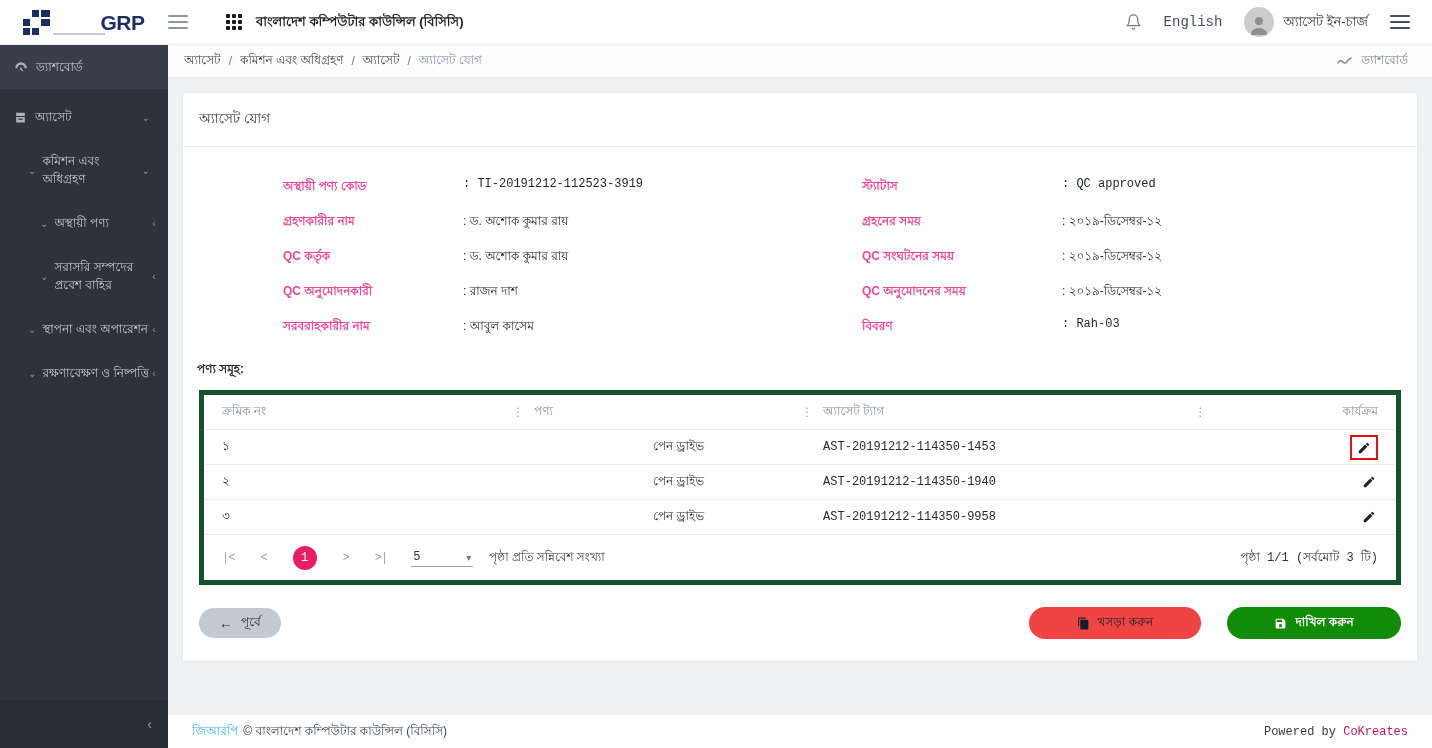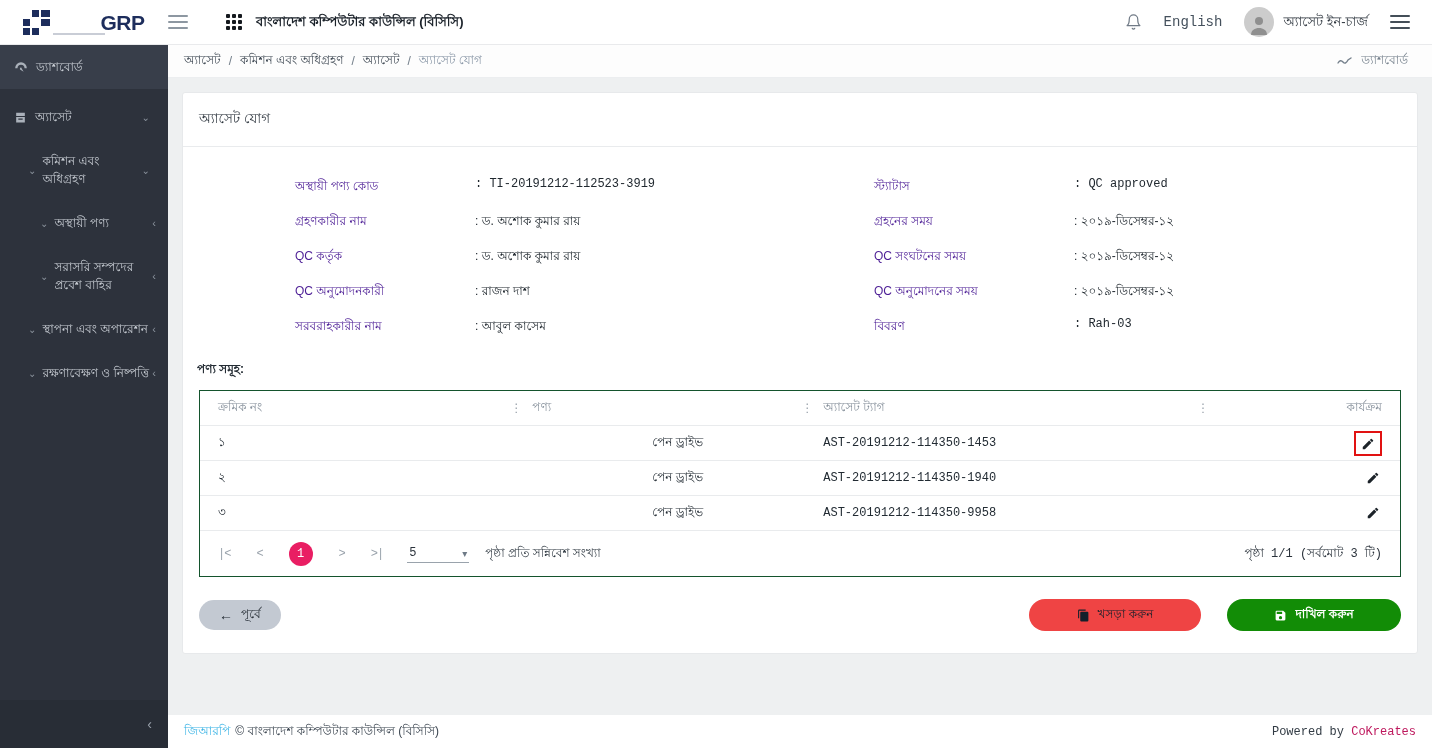--- a/index.html
+++ b/index.html
@@ -51,28 +51,28 @@
   .crumbs .muted { color:#8795a5; }
   .bc-right { margin-left:auto; display:flex; align-items:center; gap:8px; color:#75808c; font-size:12px; cursor:pointer; }
 
   .content { flex:1; background:#eef0f1; padding:14px; overflow:hidden; }
   .card { background:#ffffff; border:1px solid #e7e9eb; border-radius:3px; }
   .card-title { padding:15px 16px; font-size:13.5px; color:#2a323b; border-bottom:1px solid #e9ebed; }
   .card-body { padding:14px 16px 22px 16px; }
 
   .details { display:grid; grid-template-columns:1fr 1fr; column-gap:40px; padding:16px 0 6px 84px; }
   .drow { display:flex; margin-bottom:15px; }
-  .dlabel { width:180px; font-weight:normal; color:#4c1d95; flex-shrink:0;margin-left:12px; }
+  .dlabel { width:180px; font-weight:bold; color:#ec4899; flex-shrink:0; }
   .dvalue { color:#20282f; }
   .col-right .dlabel { width:200px; }
 
   .section-label { font-weight:bold; color:#242c34; margin:2px 0 10px -2px; }
 
   
-  .tbl { border:1px solid #14532d; }
+  .tbl { border:5px solid #14532d; }
   .trow { display:flex; align-items:center; height:35px; border-bottom:1px solid #e9ebed; padding:0 18px; }
   .trow:last-child { border-bottom:none; }
   .thead { color:#858f9a; font-size:12px; }
   .c-serial { width:27%; display:flex; align-items:center; }
   .c-prod   { width:25%; display:flex; align-items:center; }
   .c-tag    { width:34%; display:flex; align-items:center; }
   .c-act    { flex:1; display:flex; justify-content:flex-end; align-items:center; }
   .colmenu { margin-left:auto; color:#9aa3ac; cursor:pointer; padding:0 10px; font-size:12px; }
   .prod-val { width:100%; text-align:center; }
   .pencil-btn { cursor:pointer; display:flex; padding:2px; }
@@ -88,21 +88,21 @@
   .pg-summary { margin-left:auto; color:#2a323b; }
 
   
   .actions { display:flex; align-items:center; margin-top:22px; }
   .btn { border:none; border-radius:16px; font-size:12px; cursor:pointer; display:flex; align-items:center; justify-content:center; gap:8px; font-family:inherit; }
   .btn-prev { background:#c3c9d2; color:#1d252d; height:30px; padding:0 20px; }
   .btn-draft { background:#ef4444; color:#13202b; height:32px; width:172px; margin-left:auto; }
   .btn-submit { background:#128c06; color:#ffffff; height:32px; width:174px; margin-left:26px; font-weight:bold; }
 
   
-  .footer { height:33px; background:#ffffff; display:flex; align-items:center; padding:0 16px; font-size:12px; color:#3c4651; }
+  .footer { height:33px; background:#ffffff; display:flex; align-items:center; padding:0 24px; font-size:12px; color:#3c4651; }
   .footer .brand { color:#3cb4e5; cursor:pointer; margin-right:5px; }
   .footer-right { margin-left:auto; color:#323b44; }
   .footer-right .cok { color:#be185d; cursor:pointer; }
   svg { display:block; }
 </style>
 </head>
 <body>
 
 <header class="top-header">
   <div class="logo-wrap">

